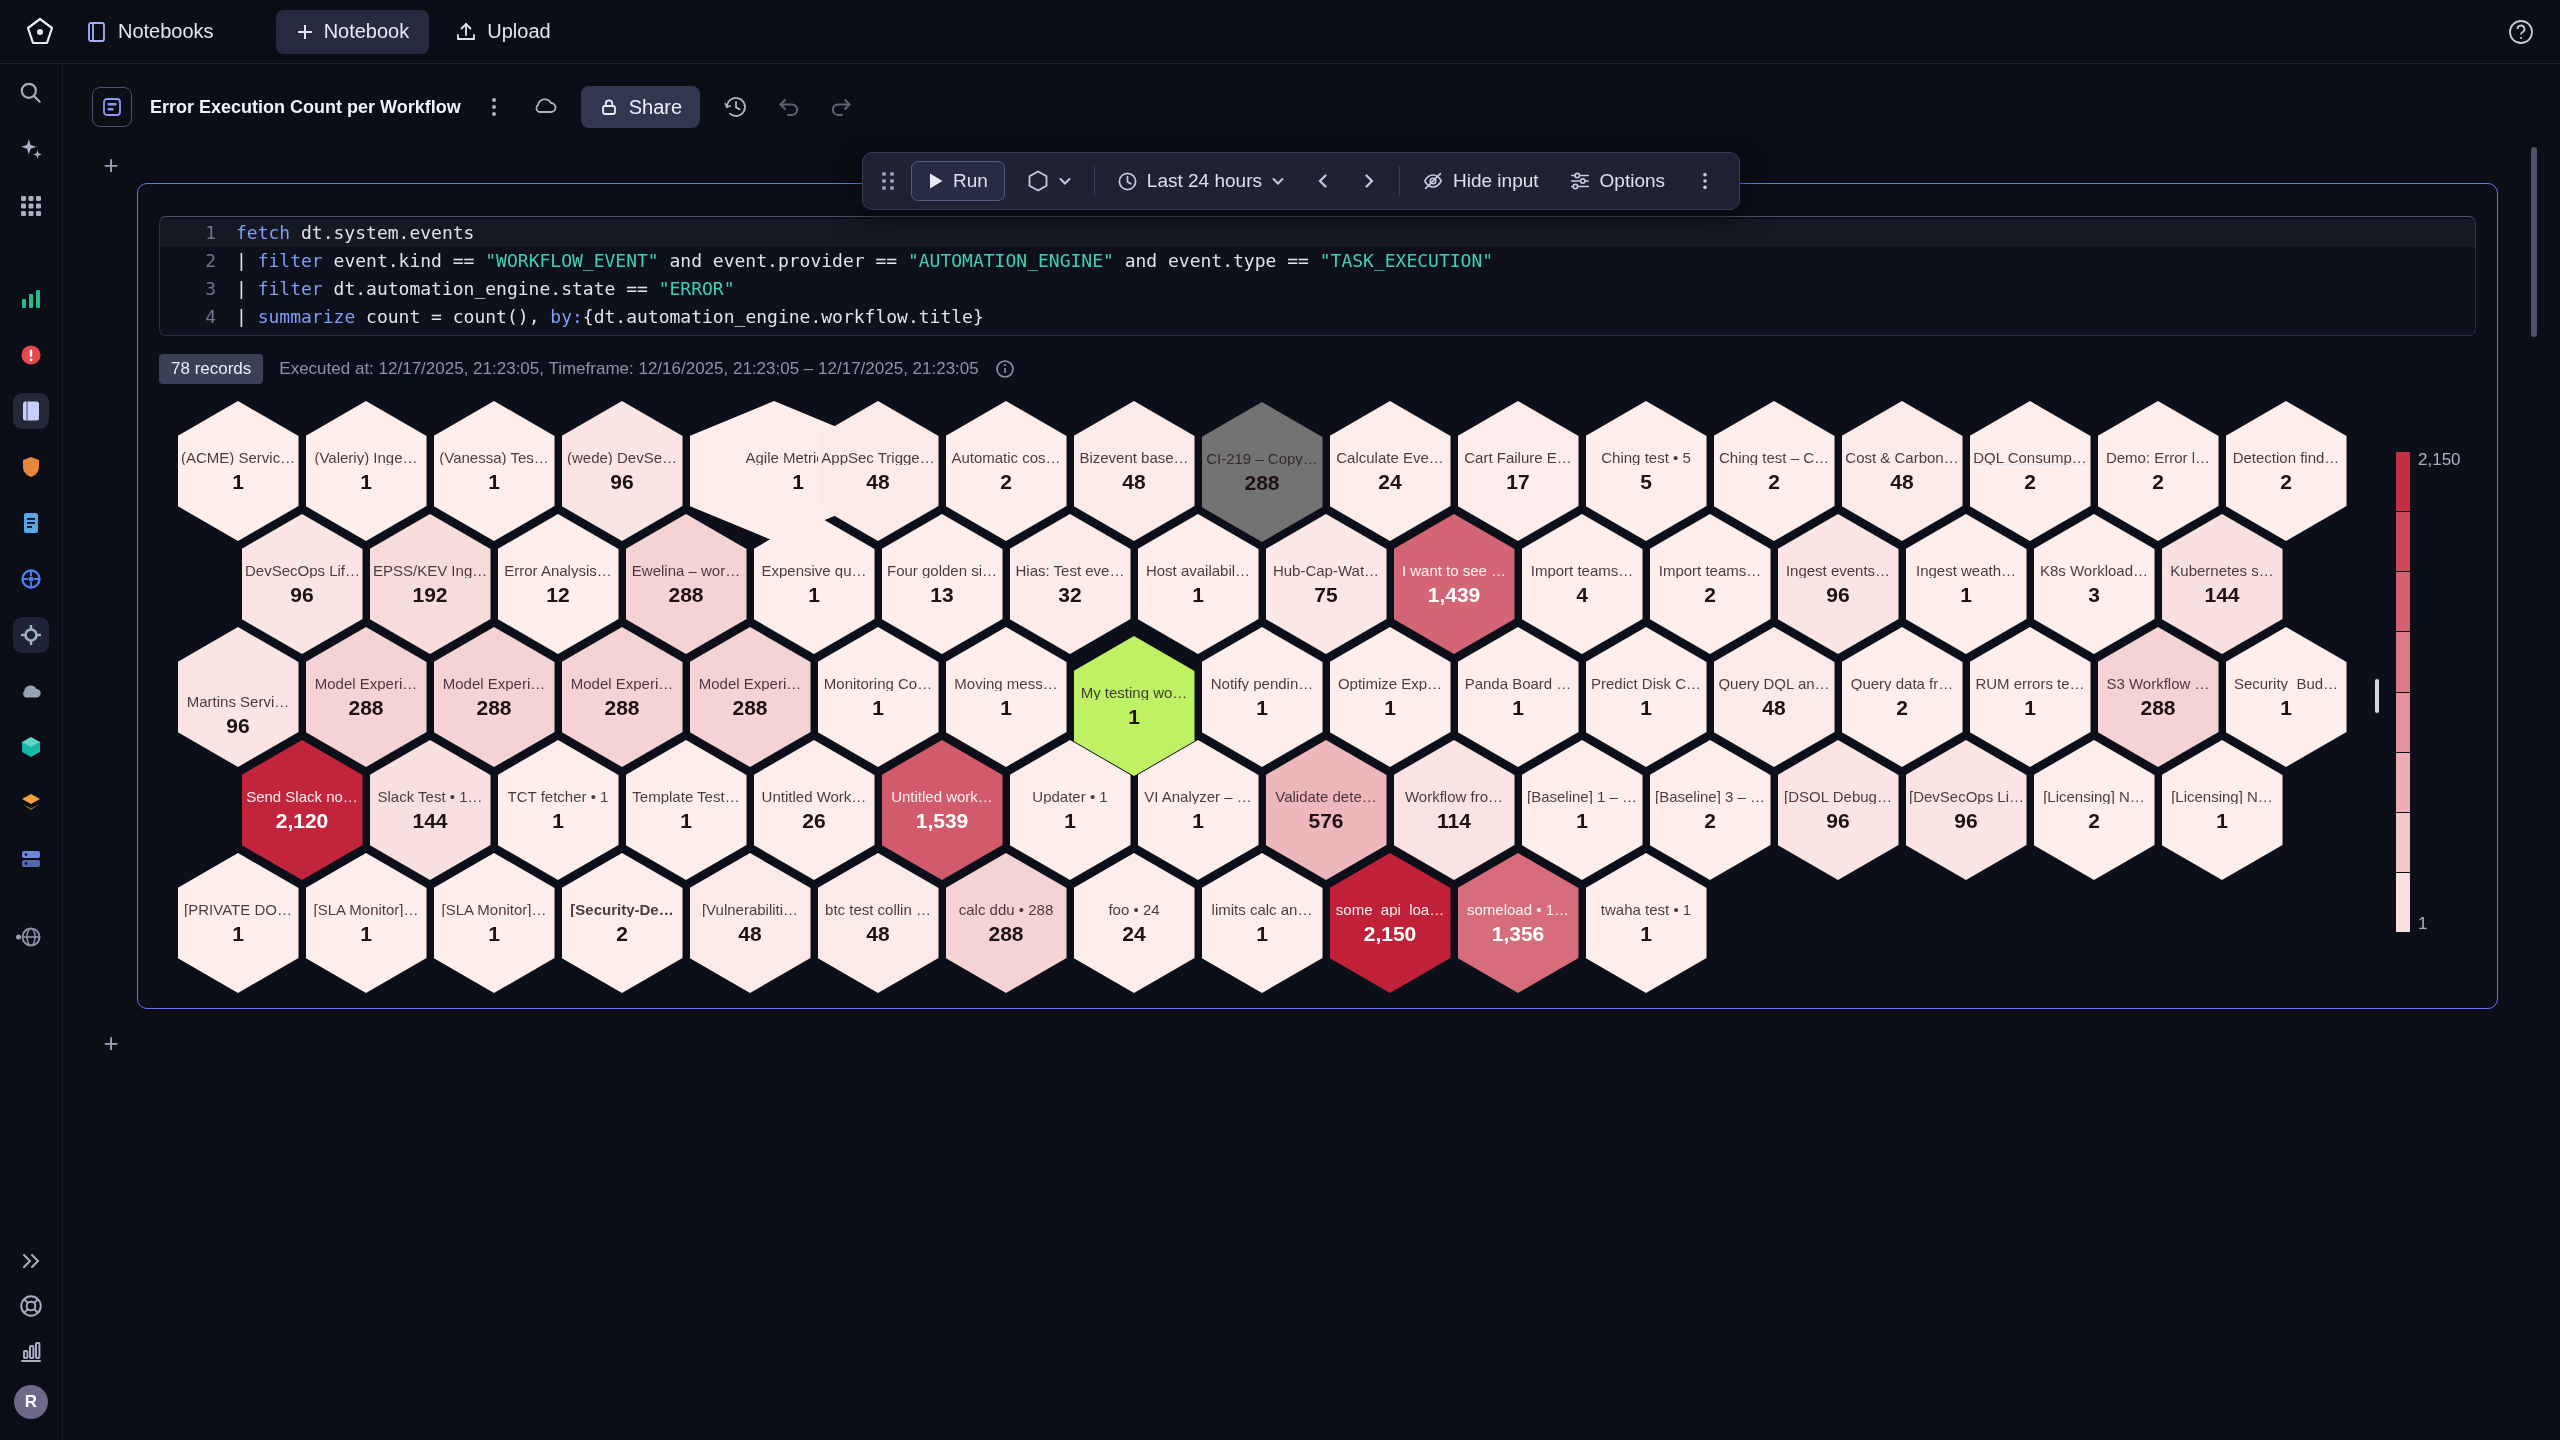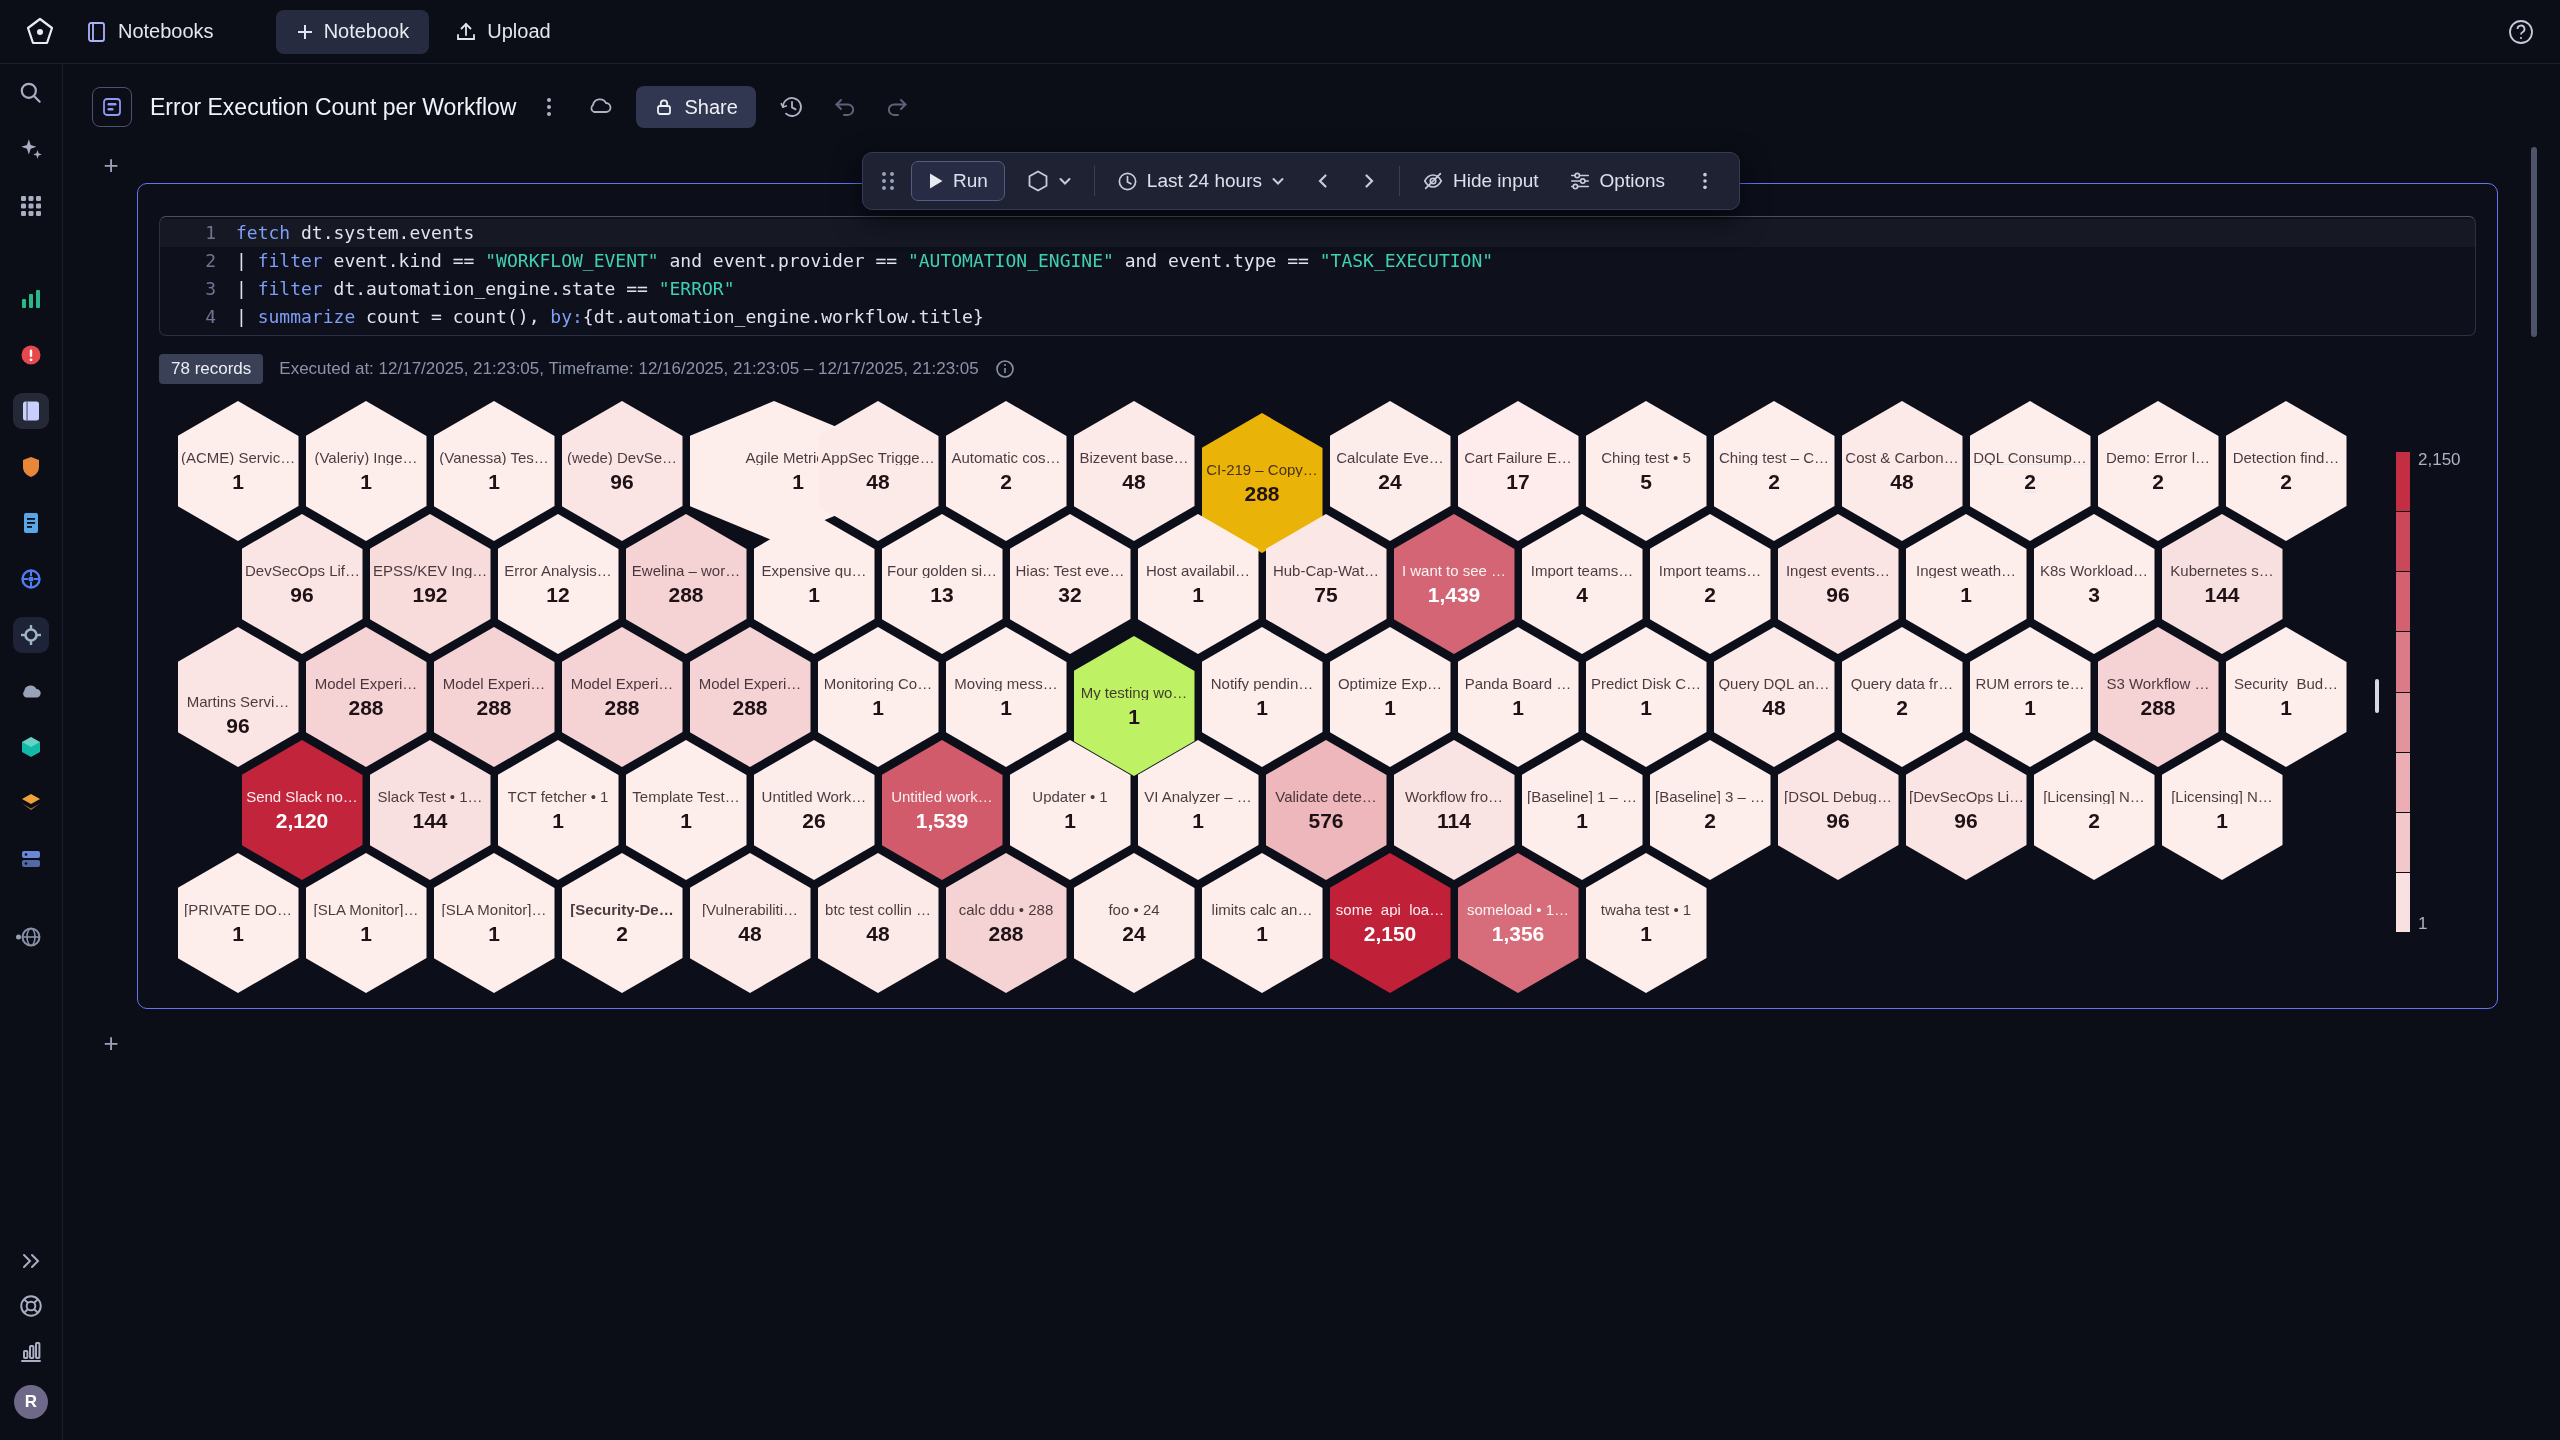--- a/index.html
+++ b/index.html
@@ -21,21 +21,21 @@
   .sb-icon{position:absolute;left:13px;width:36px;height:36px;display:flex;align-items:center;
            justify-content:center;cursor:pointer;color:#a9aec2;}
   .sb-tile{border-radius:9px;}
   .sb-dot{position:absolute;left:3px;top:50%;width:5px;height:5px;border-radius:50%;background:#9aa0b4;transform:translateY(-50%);}
   .avatar{border-radius:50%;background:#6e6988;color:#fff;font-size:17px;font-weight:700;
           display:flex;align-items:center;justify-content:center;width:34px;height:34px;}
   
   .dochdr{position:absolute;left:92px;top:85px;height:44px;display:flex;align-items:center;gap:18px;z-index:5;}
   .sec-icon{width:38px;height:38px;border:1.5px solid #4b5170;border-radius:8px;display:flex;
             align-items:center;justify-content:center;cursor:pointer;}
-  .doc-title{font-size:23px;font-weight:400;color:#f1f3f9;cursor:text;}
+  .doc-title{font-size:18px;font-weight:700;color:#f1f3f9;cursor:text;}
   .hbtn{display:flex;align-items:center;justify-content:center;color:#c3c8d9;cursor:pointer;padding:4px;}
   .hbtn.muted{color:#5d6279;}
   .share-btn{display:flex;align-items:center;gap:10px;background:#313750;border-radius:8px;height:42px;
              padding:0 18px;font-size:20px;color:#eef0f7;cursor:pointer;}
   .addbtn{position:absolute;width:30px;height:30px;display:flex;align-items:center;justify-content:center;
           color:#9aa0b6;font-size:26px;cursor:pointer;z-index:5;}
   
   .card{position:absolute;left:137px;top:183px;width:2361px;height:826px;border:1.5px solid #6673f5;
         border-radius:10px;background:#0c0f1a;box-sizing:border-box;z-index:2;}
   
@@ -383,21 +383,21 @@
           <span class="hv" style="color: rgb(31, 18, 22);">48</span>
         </div>
         <div class="hex" style="left: 807.5px; top: 217px; background: rgb(253, 238, 236);">
           <span class="hl" style="color: rgba(42, 26, 30, 0.85);">Automatic cos…</span>
           <span class="hv" style="color: rgb(31, 18, 22);">2</span>
         </div>
         <div class="hex" style="left: 935.5px; top: 217px; background: rgb(252, 234, 232);">
           <span class="hl" style="color: rgba(42, 26, 30, 0.85);">Bizevent base…</span>
           <span class="hv" style="color: rgb(31, 18, 22);">48</span>
         </div>
-        <div class="hex" style="left: 1063.5px; top: 229px; background: #eab308;">
+        <div class="hex" style="left: 1063.5px; top: 218px; background: #737373;">
           <span class="hl" style="color: rgba(42, 26, 30, 0.85);">CI-219 – Copy…</span>
           <span class="hv" style="color: rgb(31, 18, 22);">288</span>
         </div>
         <div class="hex" style="left: 1191.5px; top: 217px; background: rgb(252, 236, 234);">
           <span class="hl" style="color: rgba(42, 26, 30, 0.85);">Calculate Eve…</span>
           <span class="hv" style="color: rgb(31, 18, 22);">24</span>
         </div>
         <div class="hex" style="left: 1319.5px; top: 217px; background: rgb(253, 236, 235);">
           <span class="hl" style="color: rgba(42, 26, 30, 0.85);">Cart Failure E…</span>
           <span class="hv" style="color: rgb(31, 18, 22);">17</span>

